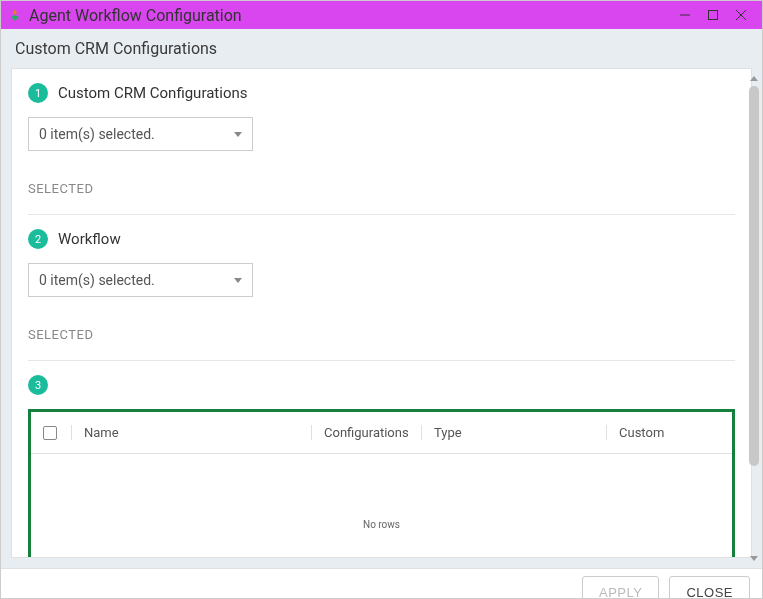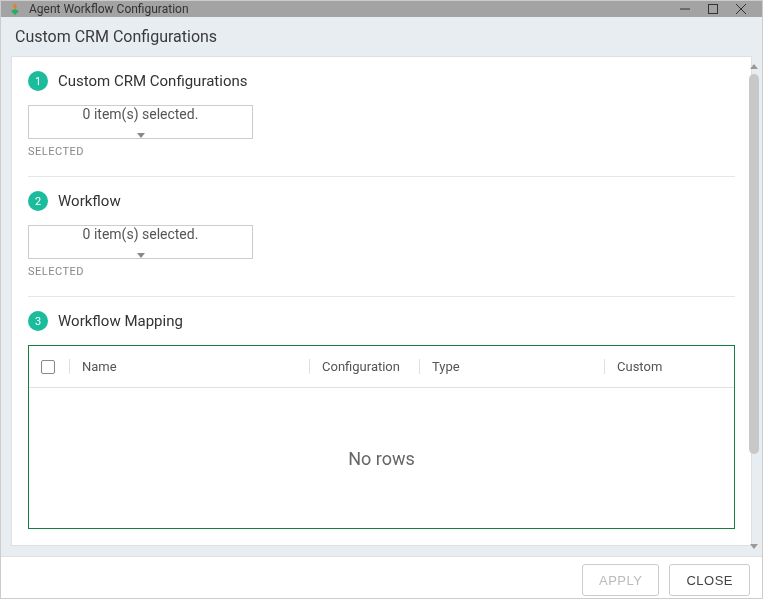--- a/index.html
+++ b/index.html
@@ -9,26 +9,26 @@
     }
     body {
       font-family: -apple-system, BlinkMacSystemFont, "Segoe UI", Roboto, Arial, sans-serif;
       background: #fff;
       width: 763px;
       height: 599px;
       overflow: hidden;
       border: 1px solid #ccc;
     }
     .titlebar {
-      height: 16px;
+      height: 28px;
       display: flex;
       align-items: center;
       padding: 0 6px;
-      background: #a3a3a3;
-      font-size: 12px;
+      background: #d946ef;
+      font-size: 16px;
       color: #333;
     }
     .titlebar-icon {
       width: 16px;
       height: 16px;
       margin-right: 6px;
       display: inline-flex;
       align-items: center;
       justify-content: center;
     }
@@ -107,37 +107,36 @@
       height: 34px;
       border: 1px solid #ccc;
       display: flex;
       align-items: center;
       padding: 0 10px;
       font-size: 14px;
       color: #555;
       justify-content: space-between;
       cursor: pointer;
       background: #fff;
-      flex-direction: column;
     }
     .chevron-down {
       width: 0;
       height: 0;
       border-left: 4px solid transparent;
       border-right: 4px solid transparent;
       border-top: 5px solid #888;
     }
     .selected-label {
-      font-size: 11px;
+      font-size: 13px;
       letter-spacing: 0.5px;
       color: #888;
-      margin-top: 6px;
+      margin-top: 30px;
     }
     .table {
-      border: 1px solid #15803d;
+      border: 3px solid #15803d;
       width: 100%;
     }
     .table-header {
       display: flex;
       align-items: center;
       height: 42px;
       padding: 0 12px;
       border-bottom: 1px solid #e0e0e0;
     }
     .th-checkbox {
@@ -160,21 +159,21 @@
     }
     .th-name { width: 240px; }
     .th-config { width: 110px; }
     .th-type { width: 185px; padding-left: 12px; }
     .th-action { flex: 1; }
     .table-body {
       height: 140px;
       display: flex;
       align-items: center;
       justify-content: center;
-      font-size: 18px;
+      font-size: 10px;
       color: #666;
     }
     .footer {
       height: 47px;
       background: #fff;
       border-top: 1px solid #e0e0e0;
       display: flex;
       align-items: center;
       justify-content: flex-end;
       padding: 0 12px;
@@ -291,29 +290,28 @@
       <div class="select-box">
         <span>0 item(s) selected.</span>
         <span class="chevron-down"></span>
       </div>
       <div class="selected-label">SELECTED</div>
     </div>
 
     <div class="step">
       <div class="step-header">
         <span class="step-number">3</span>
-        <span class="step-title">Workflow Mapping</span>
       </div>
       <div class="table">
         <div class="table-header">
           <div class="th-checkbox">
             <div class="checkbox"></div>
           </div>
           <div class="th th-name">Name</div>
-          <div class="th th-config">Configuration</div>
+          <div class="th th-config">Configurations</div>
           <div class="th th-type">Type</div>
           <div class="th th-action">Custom</div>
         </div>
         <div class="table-body">
           <span>No rows</span>
         </div>
       </div>
     </div>
 
   </div>

